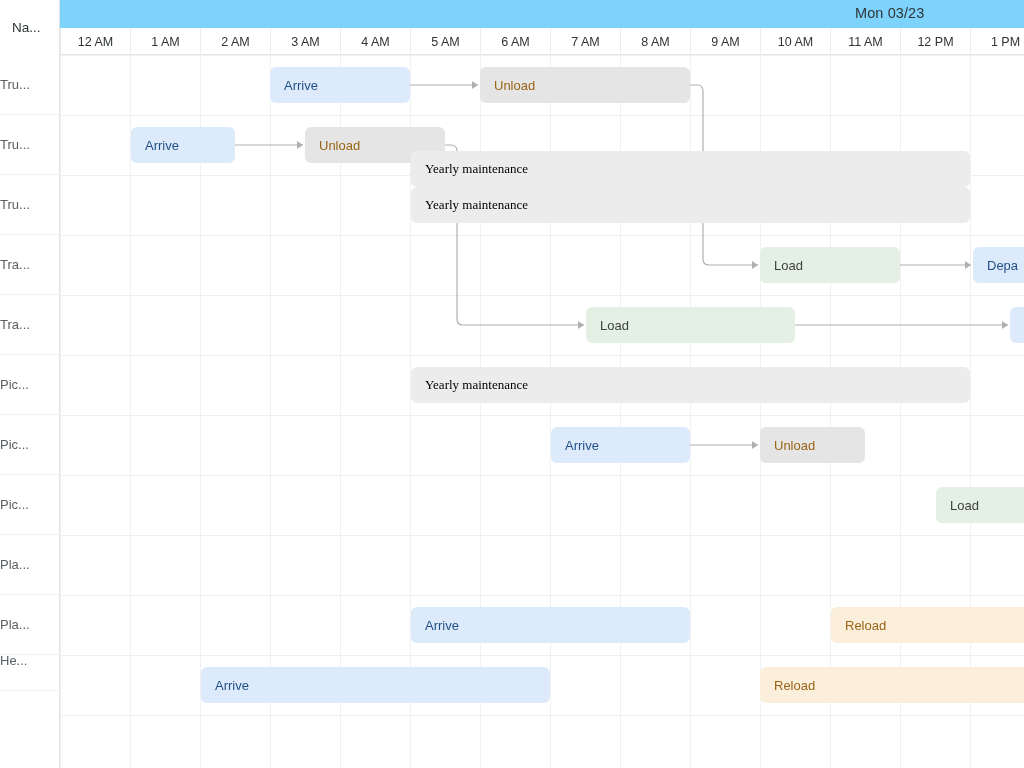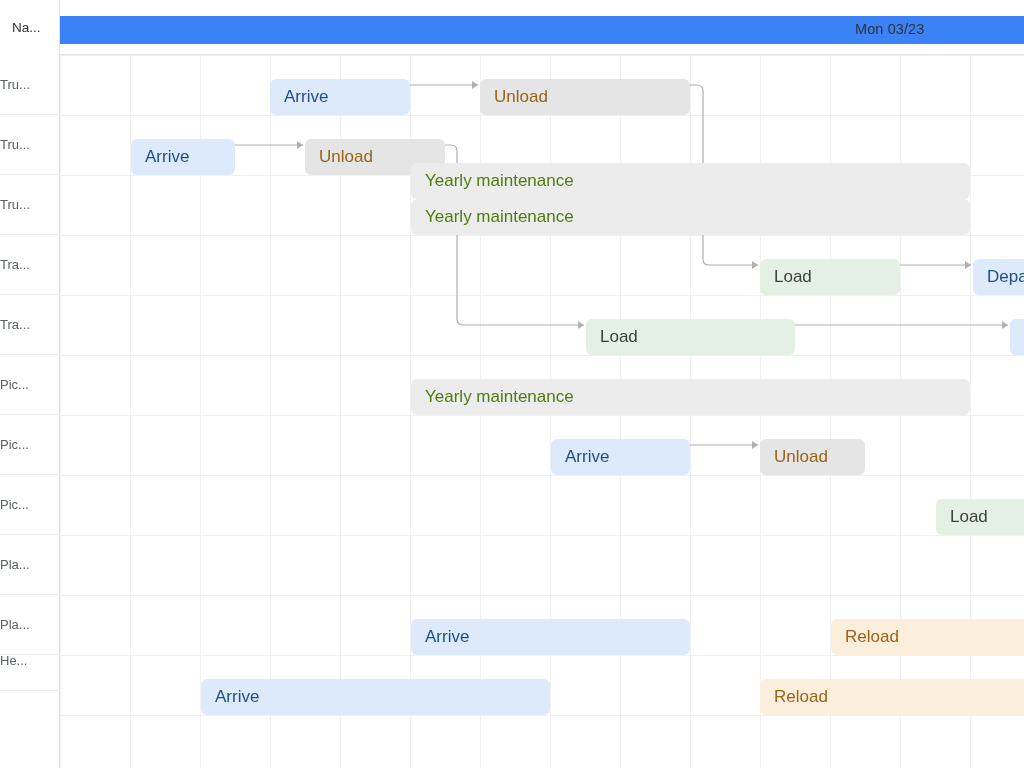--- a/index.html
+++ b/index.html
@@ -11,22 +11,21 @@
   }
   #gantt {
     position: relative;
     width: 1024px; height: 768px;
     background: #ffffff;
   }
 
   
   .hdr-date-band {
     position: absolute; left: 60px; top: 0; right: 0; height: 28px;
-    background: #3b82f6;
-    margin-top: 16px;
+    background: #7dd3fc;
   }
   .hdr-date {
     position: absolute; top: 5px;
     font-size: 14.5px; color: #2f3437; letter-spacing: .1px;
     white-space: nowrap;
   }
   .hdr-hours {
     position: absolute; left: 60px; top: 28px; right: 0; height: 27px;
   }
   .hour-cell {
@@ -71,44 +70,60 @@
     background: #f0f0f0;
   }
 
   
   .bars { position: absolute; left: 0; top: 55px; width: 1024px; bottom: 0; }
   .bar {
     position: absolute; height: 36px;
     border-radius: 6px;
     display: flex; align-items: center;
     padding: 0 14px;
-    font-size: 17px;
-    white-space: nowrap; overflow: hidden; margin-top: 12px;
+    font-size: 13px;
+    white-space: nowrap; overflow: hidden;
   }
   .bar.arrive  { background: #ddeafb; color: #1f4f86; }
   .bar.unload  { background: #e5e5e5; color: #9a6416; }
   .bar.reload  { background: #fbeedb; color: #9a6416; }
   .bar.load    { background: #e5f0e4; color: #3b413c; }
   .bar.depart  { background: #ddeafb; color: #1f4f86; }
-  .bar.maint   { background: #ececec; color: #4d7c0f; }
+  .bar.maint   { background: #ececec; color: #000000; font-family: Liberation Serif, serif; }
 
   
   .conn { position: absolute; left: 0; top: 55px; width: 1024px; bottom: 0;
           pointer-events: none; }
   .conn svg { position: absolute; left: 0; top: 0; overflow: visible; }
 </style>
 </head>
 <body>
 
 <div id="gantt">
 
   <div class="hdr-date-band">
     <span class="hdr-date" style="left: 795px;">Mon 03/23</span>
   </div>
 
+  <div class="hdr-hours" id="hdr-hours">
+      <div class="hour-cell" style="left: 0px; width: 70px;">12 AM</div>
+      <div class="hour-cell" style="left: 70px; width: 70px;">1 AM</div>
+      <div class="hour-cell" style="left: 140px; width: 70px;">2 AM</div>
+      <div class="hour-cell" style="left: 210px; width: 70px;">3 AM</div>
+      <div class="hour-cell" style="left: 280px; width: 70px;">4 AM</div>
+      <div class="hour-cell" style="left: 350px; width: 70px;">5 AM</div>
+      <div class="hour-cell" style="left: 420px; width: 70px;">6 AM</div>
+      <div class="hour-cell" style="left: 490px; width: 70px;">7 AM</div>
+      <div class="hour-cell" style="left: 560px; width: 70px;">8 AM</div>
+      <div class="hour-cell" style="left: 630px; width: 70px;">9 AM</div>
+      <div class="hour-cell" style="left: 700px; width: 70px;">10 AM</div>
+      <div class="hour-cell" style="left: 770px; width: 70px;">11 AM</div>
+      <div class="hour-cell" style="left: 840px; width: 70px;">12 PM</div>
+      <div class="hour-cell" style="left: 910px; width: 70px;">1 PM</div>
+    </div>
   <div class="hdr-rule"></div>
 
   <div class="grid" id="grid">
       <div class="vline" style="left: 0px;"></div>
       <div class="vline" style="left: 70px;"></div>
       <div class="vline" style="left: 140px;"></div>
       <div class="vline" style="left: 210px;"></div>
       <div class="vline" style="left: 280px;"></div>
       <div class="vline" style="left: 350px;"></div>
       <div class="vline" style="left: 420px;"></div>

